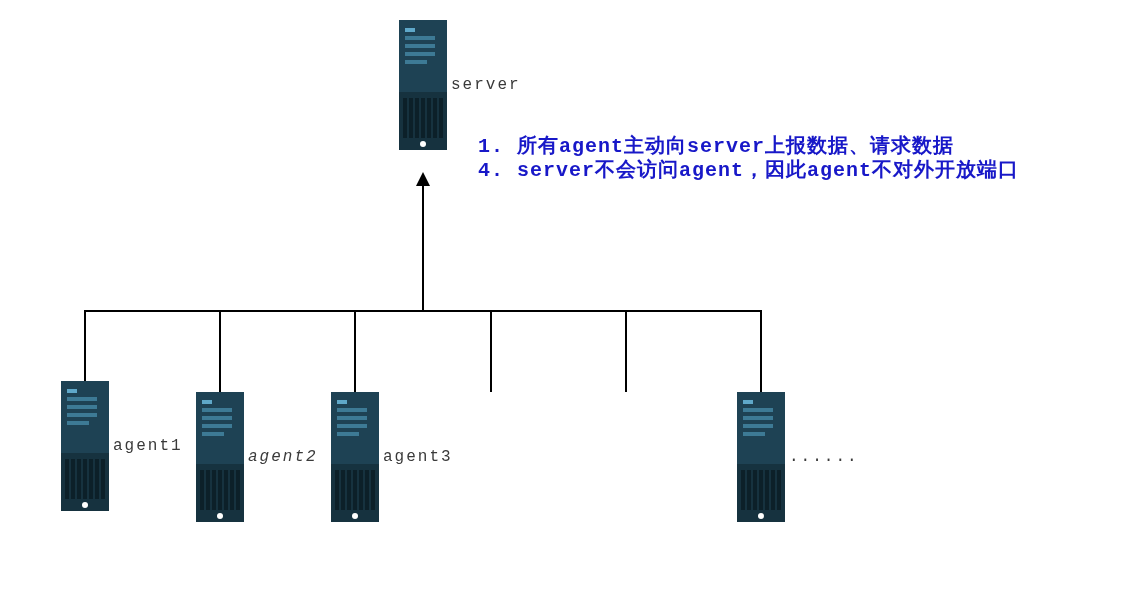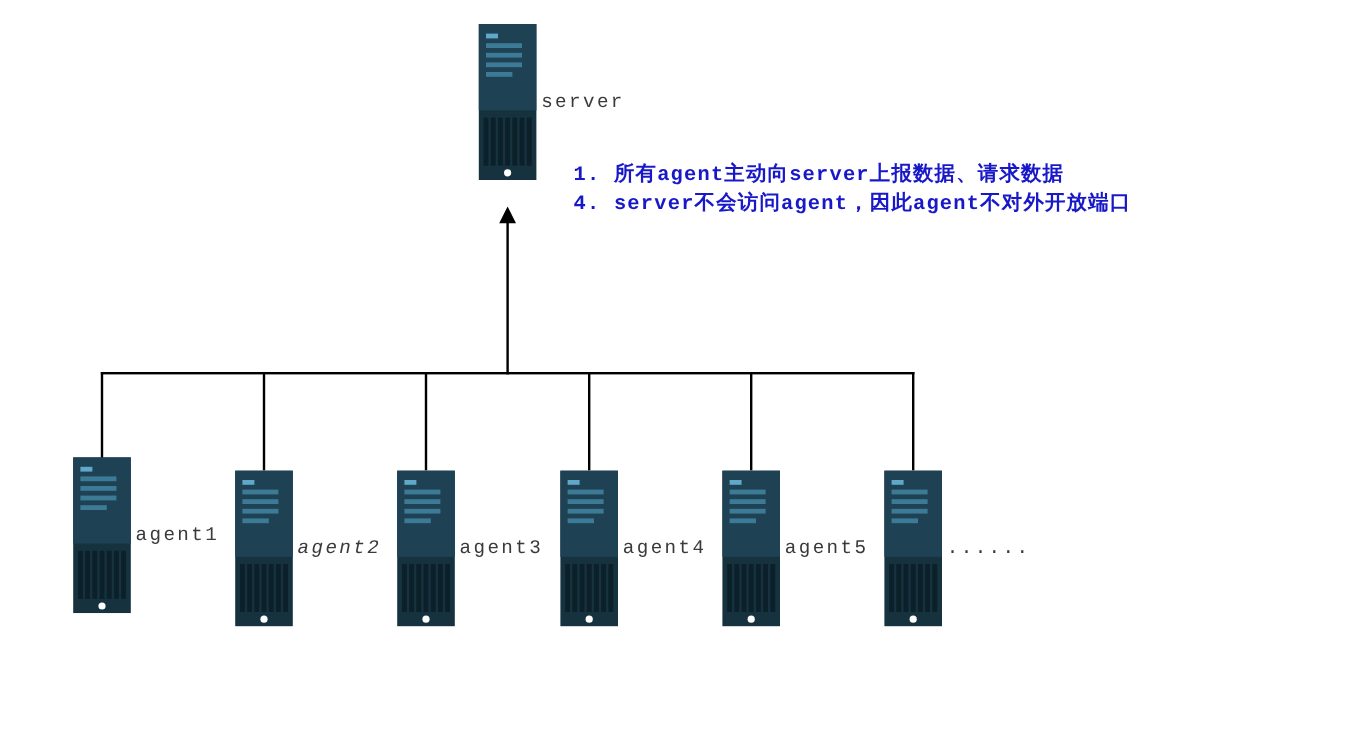--- a/index.html
+++ b/index.html
@@ -21,21 +21,21 @@
     display: flex;
     align-items: center;
   }
   .label {
     font-size: 16px;
     color: #3a3a3a;
     letter-spacing: 2px;
   }
   .notes {
     position: absolute;
-    font-size: 17px;
+    font-size: 20px;
     color: #1818c8;
     font-weight: 700;
     line-height: 24px;
     letter-spacing: 1px;
     white-space: nowrap;
   }
   .line-h {
     position: absolute;
     height: 2px;
     background: #000;
@@ -152,61 +152,21 @@
         <rect x="20" y="78" width="4" height="40" fill="#0c2029"></rect>
         <rect x="26" y="78" width="4" height="40" fill="#0c2029"></rect>
         <rect x="32" y="78" width="4" height="40" fill="#0c2029"></rect>
         <rect x="38" y="78" width="4" height="40" fill="#0c2029"></rect>
         <rect x="44" y="78" width="4" height="40" fill="#0c2029"></rect>
       <circle cx="28" cy="124" r="3" fill="#ffffff"></circle>
     </svg>
     <div class="label">agent3</div>
   </div>
 
-  <div class="node" style="left:463px; top:392px;">
-    <svg width="56" height="130">
-      <rect x="4" y="0" width="48" height="130" fill="#16323f"></rect>
-        <rect x="4" y="0" width="48" height="72" fill="#1e4254"></rect>
-      <rect x="10" y="8" width="10" height="4" fill="#5fa8c9"></rect>
-        <rect x="10" y="16" width="30" height="4" fill="#3d7a95"></rect>
-        <rect x="10" y="24" width="30" height="4" fill="#3d7a95"></rect>
-        <rect x="10" y="32" width="30" height="4" fill="#3d7a95"></rect>
-        <rect x="10" y="40" width="22" height="4" fill="#3d7a95"></rect>
-      <rect x="8" y="78" width="4" height="40" fill="#0c2029"></rect>
-        <rect x="14" y="78" width="4" height="40" fill="#0c2029"></rect>
-        <rect x="20" y="78" width="4" height="40" fill="#0c2029"></rect>
-        <rect x="26" y="78" width="4" height="40" fill="#0c2029"></rect>
-        <rect x="32" y="78" width="4" height="40" fill="#0c2029"></rect>
-        <rect x="38" y="78" width="4" height="40" fill="#0c2029"></rect>
-        <rect x="44" y="78" width="4" height="40" fill="#0c2029"></rect>
-      <circle cx="28" cy="124" r="3" fill="#ffffff"></circle>
-    </svg>
-    <div class="label">agent4</div>
-  </div>
 
-  <div class="node" style="left:598px; top:392px;">
-    <svg width="56" height="130">
-      <rect x="4" y="0" width="48" height="130" fill="#16323f"></rect>
-        <rect x="4" y="0" width="48" height="72" fill="#1e4254"></rect>
-      <rect x="10" y="8" width="10" height="4" fill="#5fa8c9"></rect>
-        <rect x="10" y="16" width="30" height="4" fill="#3d7a95"></rect>
-        <rect x="10" y="24" width="30" height="4" fill="#3d7a95"></rect>
-        <rect x="10" y="32" width="30" height="4" fill="#3d7a95"></rect>
-        <rect x="10" y="40" width="22" height="4" fill="#3d7a95"></rect>
-      <rect x="8" y="78" width="4" height="40" fill="#0c2029"></rect>
-        <rect x="14" y="78" width="4" height="40" fill="#0c2029"></rect>
-        <rect x="20" y="78" width="4" height="40" fill="#0c2029"></rect>
-        <rect x="26" y="78" width="4" height="40" fill="#0c2029"></rect>
-        <rect x="32" y="78" width="4" height="40" fill="#0c2029"></rect>
-        <rect x="38" y="78" width="4" height="40" fill="#0c2029"></rect>
-        <rect x="44" y="78" width="4" height="40" fill="#0c2029"></rect>
-      <circle cx="28" cy="124" r="3" fill="#ffffff"></circle>
-    </svg>
-    <div class="label">agent5</div>
-  </div>
 
   <div class="node" style="left:733px; top:392px;">
     <svg width="56" height="130">
       <rect x="4" y="0" width="48" height="130" fill="#16323f"></rect>
         <rect x="4" y="0" width="48" height="72" fill="#1e4254"></rect>
       <rect x="10" y="8" width="10" height="4" fill="#5fa8c9"></rect>
         <rect x="10" y="16" width="30" height="4" fill="#3d7a95"></rect>
         <rect x="10" y="24" width="30" height="4" fill="#3d7a95"></rect>
         <rect x="10" y="32" width="30" height="4" fill="#3d7a95"></rect>
         <rect x="10" y="40" width="22" height="4" fill="#3d7a95"></rect>

